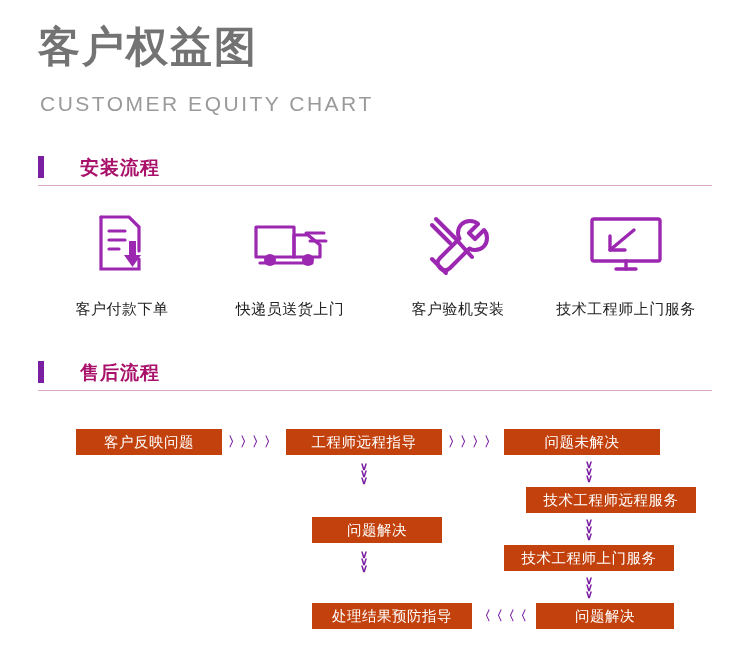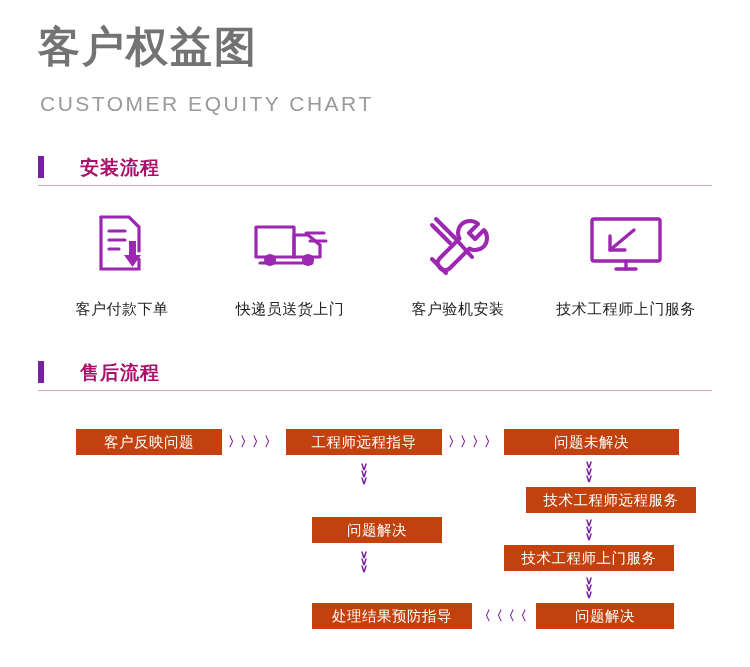--- a/index.html
+++ b/index.html
@@ -243,21 +243,21 @@
   <div class="flow">
 
     <div class="node" style="left:38px; top:14px; width:146px;">客户反映问题</div>
 
     <div class="chev-row" style="left:190px; top:20px;">〉〉〉〉</div>
 
     <div class="node" style="left:248px; top:14px; width:156px;">工程师远程指导</div>
 
     <div class="chev-row" style="left:410px; top:20px;">〉〉〉〉</div>
 
-    <div class="node" style="left:466px; top:14px; width:175px;">问题未解决</div>
+    <div class="node" style="left:466px; top:14px; width:156px;">问题未解决</div>
 
     <div class="chev-col" style="left:319px; top:48px;">
       <span>∨</span>
         <span>∨</span>
         <span>∨</span>
     </div>
     <div class="chev-col" style="left:319px; top:136px;">
       <span>∨</span>
         <span>∨</span>
         <span>∨</span>

